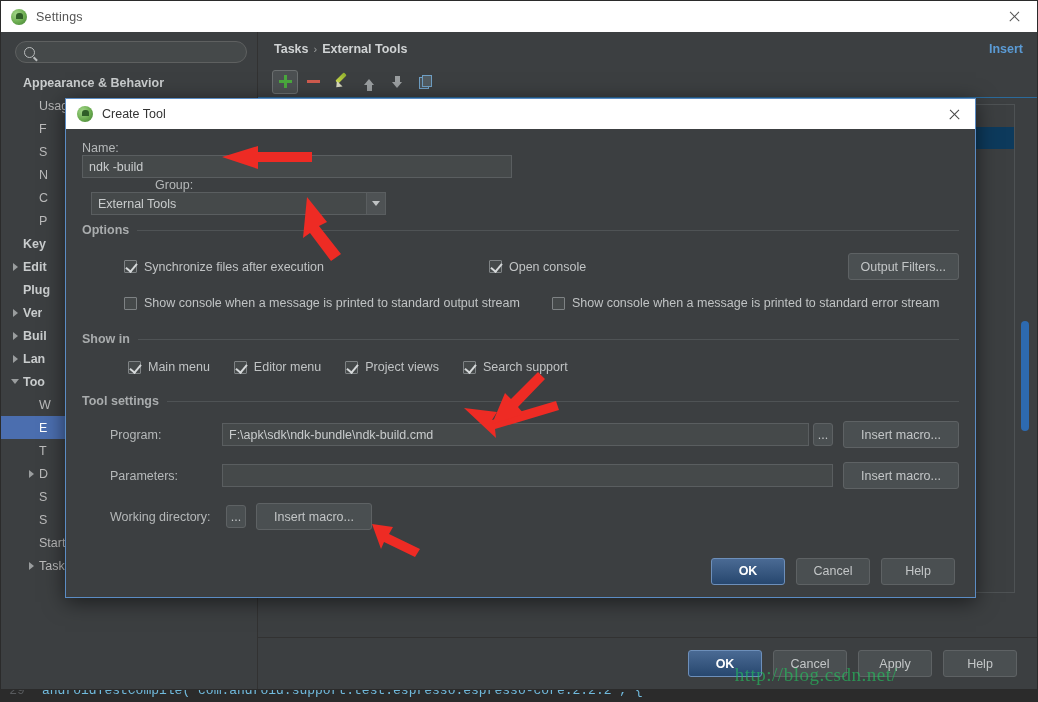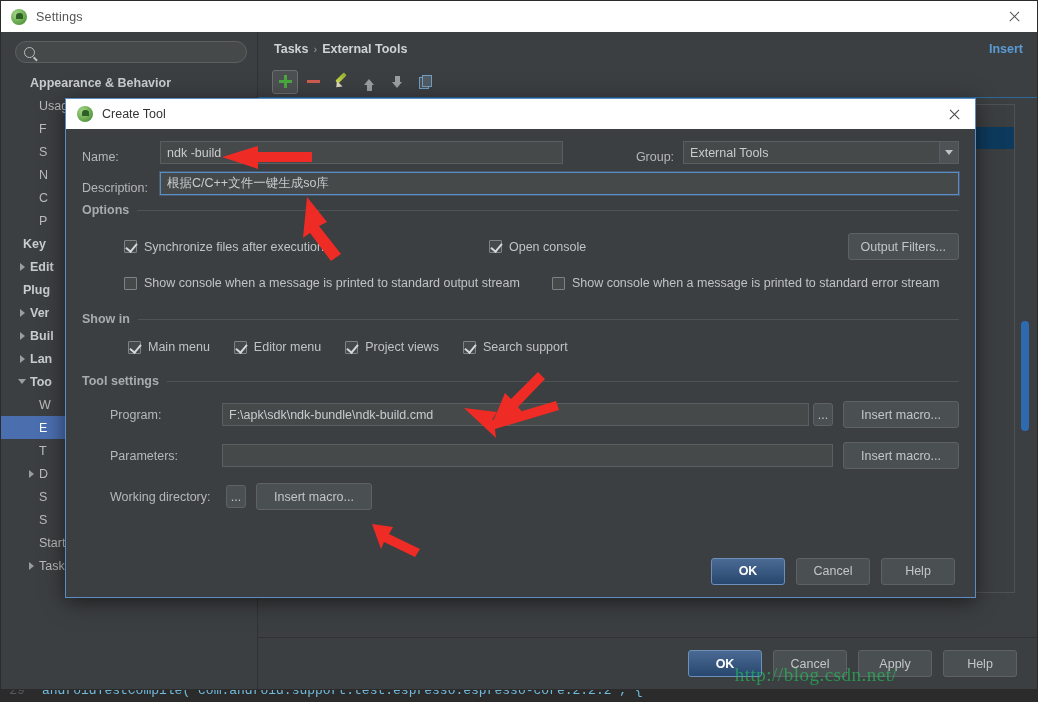--- a/index.html
+++ b/index.html
@@ -76,21 +76,21 @@
   }
   .search-glyph::after {
     content:""; position:absolute; right:-4px; bottom:-3px; width:5px; height:1.6px;
     background:#b9bcbd; transform: rotate(45deg);
   }
   #search-input-text { margin-left: 6px; font-size: 12px; color: #7a7e80; }
 
   .tree { padding-top: 2px; font-size: 12.5px; color: #bbbbbb; position: relative; }
   .tnode {
     height: 23px; display: flex; align-items: center; white-space: nowrap;
-    padding-left: 13px;
+    padding-left: 6px;
   }
   .tnode .arrow {
     width: 16px; flex: none; display: flex; align-items: center; justify-content: center;
   }
   .arrow .tri {
     width: 0; height: 0; border-left: 5px solid #9a9d9e;
     border-top: 4px solid transparent; border-bottom: 4px solid transparent;
   }
   .arrow .tri.open {
     border-left: 4.5px solid transparent; border-right: 4.5px solid transparent;
@@ -235,21 +235,21 @@
     height: 30px; background: #ffffff; display: flex; align-items: center;
     padding-left: 11px; flex: none;
   }
   #dialog-title-text { margin-left: 9px; font-size: 12.5px; color: #333; }
   #dialog-close {
     margin-left: auto; width: 42px; height: 30px;
     display: flex; align-items: center; justify-content: center; color: #444;
   }
   #dialog-body { flex: 1 1 auto; padding: 12px 16px 0 16px; position: relative; }
 
-  .frow { display: flex; align-items: flex-end; margin-bottom: 8px; }
+  .frow { display: flex; align-items: flex-start; margin-bottom: 8px; flex-direction: column; }
   .flabel { font-size: 12.5px; color: #b5b8b9; flex: none; }
   .field {
     height: 23px; background: #45494a; border: 1px solid #5a5e60;
     color: #c9cccd; font-size: 12.5px; display: flex; align-items: center;
     padding: 0 6px; overflow: hidden; white-space: nowrap;
   }
   .field.focus { border: 1px solid #5b8cc4; box-shadow: 0 0 0 1px rgba(91,140,196,.35); }
 
   .combo {
     height: 23px; background: #45494a; border: 1px solid #5a5e60;
@@ -488,26 +488,20 @@
         </div>
         <span class="flabel" style="margin-left:73px">Group:</span>
         <div class="combo" style="width:295px;margin-left:9px">
           <span class="cval">External Tools</span>
           <span class="carrow">
               <i></i>
             </span>
         </div>
       </div>
 
-      <div class="frow">
-        <span class="flabel" style="width:78px">Description:</span>
-        <div class="field focus" style="flex:1 1 auto">
-          <span>根据C/C++文件一键生成so库</span>
-        </div>
-      </div>
 
       <div class="group-title">
         <span>Options</span>
         <span class="rule"></span>
       </div>
 
       <div style="display:flex;align-items:center;margin:16px 0 0 0">
         <div class="cbrow" style="margin-left:42px">
           <span class="cb checked"></span>
           <span class="cblabel">Synchronize files after execution</span>

